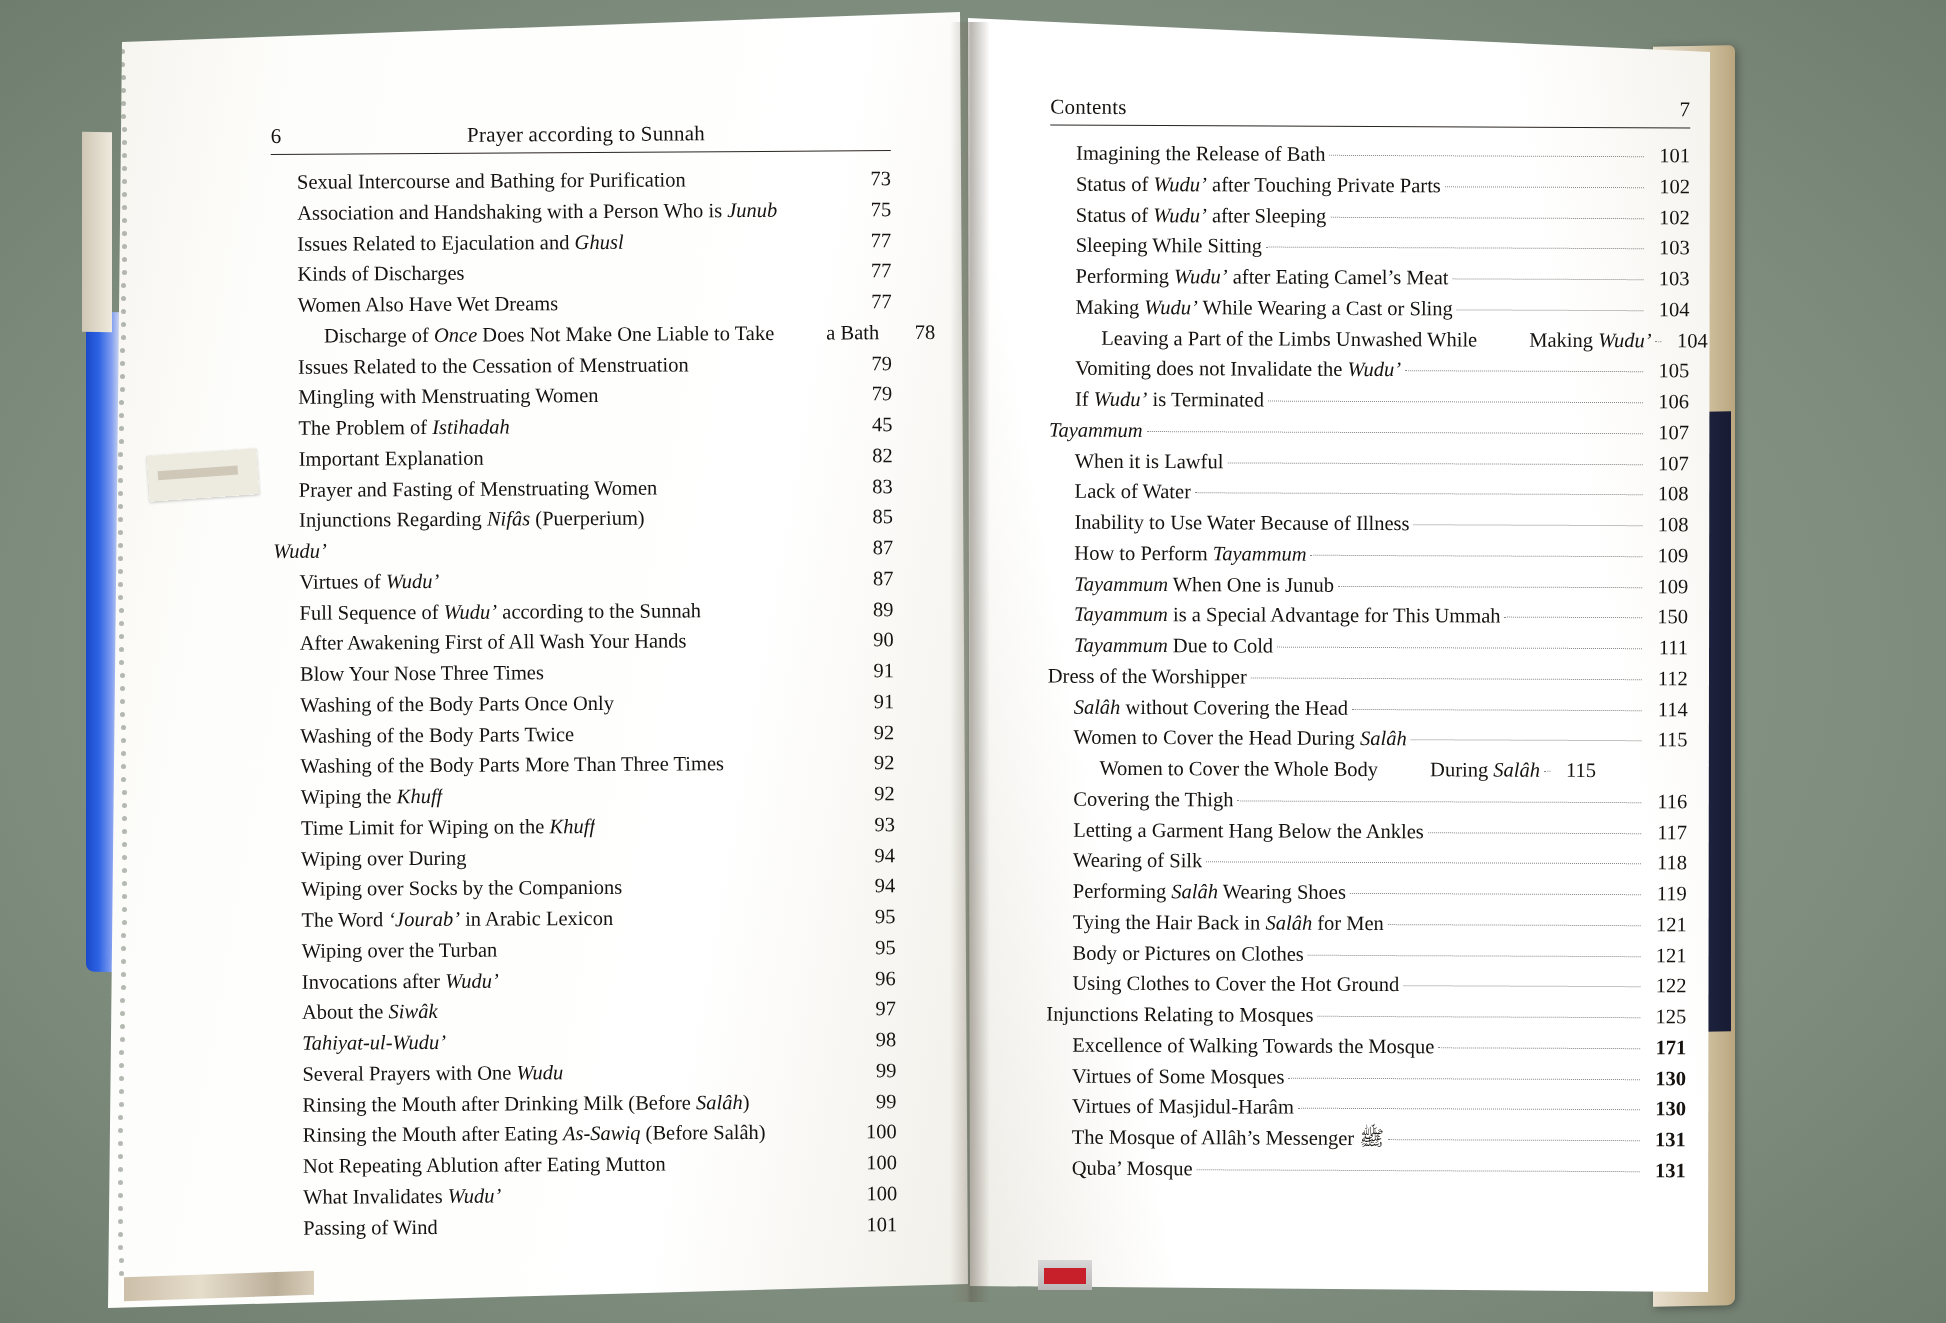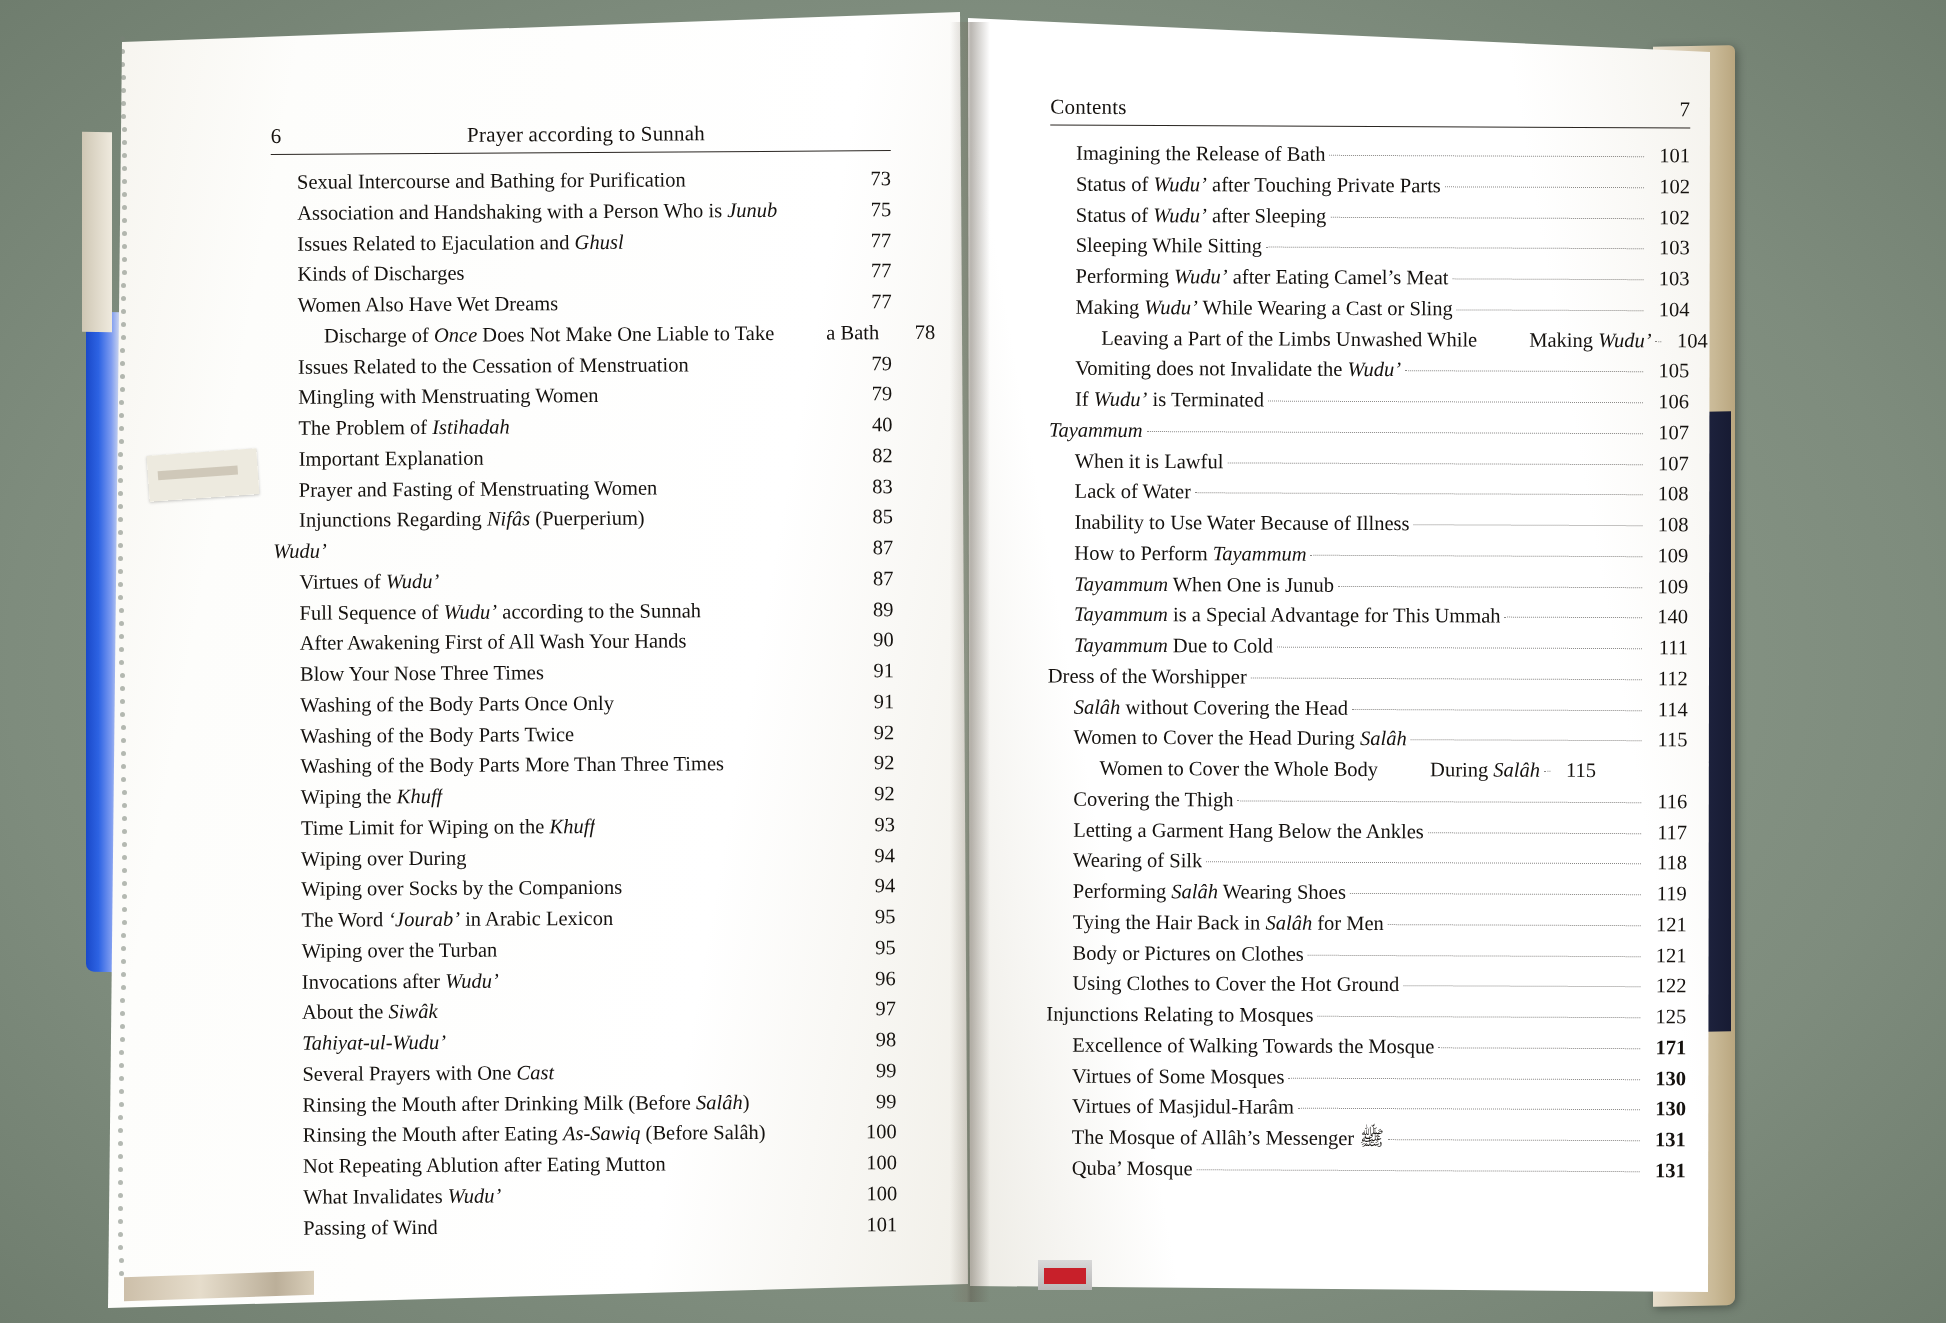--- a/index.html
+++ b/index.html
@@ -300,21 +300,21 @@
               <span class="num">79</span>
             </li>
             <li class="lvl1 nodots">
               <span class="lbl">Mingling with Menstruating Women</span>
               <span class="dots"></span>
               <span class="num">79</span>
             </li>
             <li class="lvl1 nodots">
               <span class="lbl">The Problem of <i class="it">Istihadah</i></span>
               <span class="dots"></span>
-              <span class="num">40</span>
+              <span class="num">45</span>
             </li>
             <li class="lvl1 nodots">
               <span class="lbl">Important Explanation</span>
               <span class="dots"></span>
               <span class="num">82</span>
             </li>
             <li class="lvl1 nodots">
               <span class="lbl">Prayer and Fasting of Menstruating Women</span>
               <span class="dots"></span>
               <span class="num">83</span>
@@ -403,21 +403,21 @@
               <span class="lbl">About the <i class="it">Siwâk</i></span>
               <span class="dots"></span>
               <span class="num">97</span>
             </li>
             <li class="lvl1 nodots">
               <span class="lbl"><i class="it">Tahiyat-ul-Wudu’</i></span>
               <span class="dots"></span>
               <span class="num">98</span>
             </li>
             <li class="lvl1 nodots">
-              <span class="lbl">Several Prayers with One <i class="it">Cast</i></span>
+              <span class="lbl">Several Prayers with One <i class="it">Wudu</i></span>
               <span class="dots"></span>
               <span class="num">99</span>
             </li>
             <li class="lvl1 nodots">
               <span class="lbl">Rinsing the Mouth after Drinking Milk (Before <i class="it">Salâh</i>)</span>
               <span class="dots"></span>
               <span class="num">99</span>
             </li>
             <li class="lvl1 nodots">
               <span class="lbl">Rinsing the Mouth after Eating <i class="it">As-Sawiq</i> (Before Salâh)</span>
@@ -522,21 +522,21 @@
               <span class="num">109</span>
             </li>
             <li class="lvl1">
               <span class="lbl"><i class="it">Tayammum</i> When One is Junub</span>
               <span class="dots"></span>
               <span class="num">109</span>
             </li>
             <li class="lvl1">
               <span class="lbl"><i class="it">Tayammum</i> is a Special Advantage for This Ummah</span>
               <span class="dots"></span>
-              <span class="num">140</span>
+              <span class="num">150</span>
             </li>
             <li class="lvl1">
               <span class="lbl"><i class="it">Tayammum</i> Due to Cold</span>
               <span class="dots"></span>
               <span class="num">111</span>
             </li>
             <li class="lvl0">
               <span class="lbl">Dress of the Worshipper</span>
               <span class="dots"></span>
               <span class="num">112</span>

